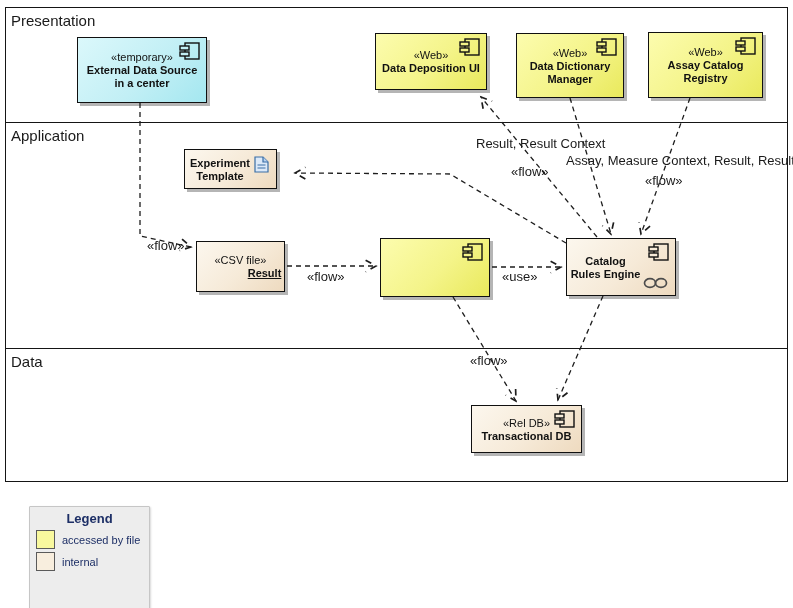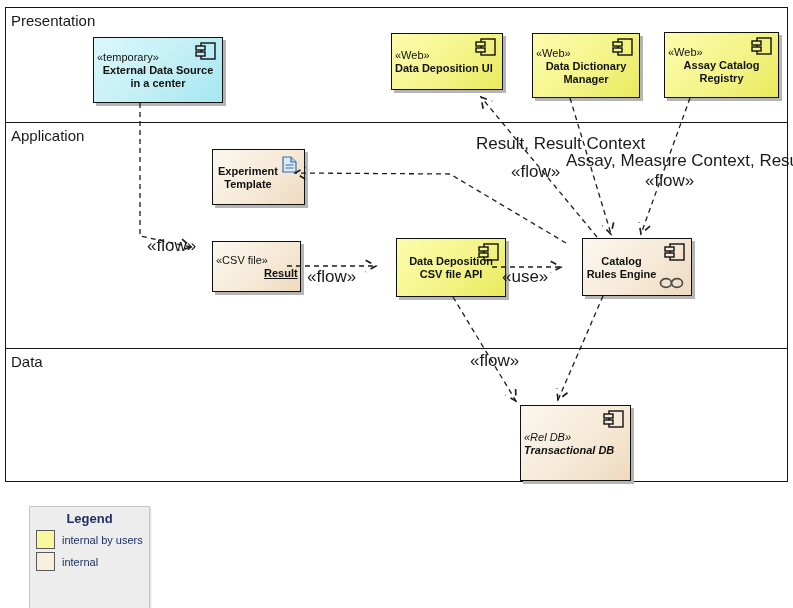--- a/index.html
+++ b/index.html
@@ -23,42 +23,41 @@
     position: absolute; top: 4px; left: 5px;
     font-size: 15px; color: #1a1a1a;
   }
 
   
   .node {
     position: absolute;
     border: 1px solid #101010;
     box-shadow: 3px 3px 0 #b5b5b5;
     display: flex; flex-direction: column;
-    align-items: flex-start; justify-content: center;
+    align-items: center; justify-content: center;
     text-align: center;
     font-size: 11px; line-height: 13px;
     z-index: 3;
     padding: 4px 3px 3px 3px;
-    margin-left: 16px;
   }
   .node .stereo { font-weight: normal; color: #111; }
   .node .name  { font-weight: bold; color: #111; }
   .node .name.u { text-decoration: underline; padding-left: 48px; }
   .yellow { background: linear-gradient(135deg, #fcfcae 0%, #f4f489 55%, #e9e95c 100%); }
   .cyan   { background: linear-gradient(135deg, #dbf8fb 0%, #c2eff5 55%, #a4e7f0 100%); }
   .beige  { background: linear-gradient(135deg, #fcf7ee 0%, #f6ead8 55%, #eedabf 100%); }
 
   .comp-icon { position: absolute; top: 4px; right: 5px; width: 22px; height: 18px; }
   .doc-icon  { position: absolute; top: 6px; right: 7px; width: 15px; height: 17px; }
   .link-icon { position: absolute; right: 7px; bottom: 6px; width: 25px; height: 12px; }
   .pad-icon-right { padding-right: 24px; }
 
   
   .clabel {
-    position: absolute; font-size: 17px; line-height: 12px;
+    position: absolute; font-size: 13px; line-height: 12px;
     color: #1a1a1a; white-space: nowrap; z-index: 6;
   }
 
   svg.wires { position: absolute; top: 0; left: 0; z-index: 4; pointer-events: none; }
   svg.wires path, svg.wires polyline {
     fill: none; stroke: #1d1d1d; stroke-width: 1.3;
     stroke-dasharray: 5 4;
     pointer-events: stroke;
   }
 
@@ -161,72 +160,71 @@
   <div class="node yellow" style="left:648px; top:32px; width:115px; height:66px;">
     <svg class="comp-icon" viewBox="0 0 22 18">
       <rect x="6" y="1" width="14" height="16" fill="none" stroke="#111" stroke-width="1.4"></rect>
       <rect x="1" y="4" width="9" height="4" fill="#f4f489" stroke="#111" stroke-width="1.4"></rect>
       <rect x="1" y="10" width="9" height="4" fill="#f4f489" stroke="#111" stroke-width="1.4"></rect>
     </svg>
     <div class="stereo">«Web»</div>
     <div class="name">Assay Catalog Registry</div>
   </div>
 
-  <div class="node beige pad-icon-right" style="left:196px; top:149px; width:93px; height:56px;">
+  <div class="node beige pad-icon-right" style="left:184px; top:149px; width:93px; height:40px;">
     <svg class="doc-icon" viewBox="0 0 15 17">
       <path d="M1,1 h8 l5,5 v10 h-13 z" fill="#dce9f8" stroke="#3a6ea5" stroke-width="1.2"></path>
       <path d="M9,1 v5 h5" fill="#b9d2f0" stroke="#3a6ea5" stroke-width="1.2"></path>
       <line x1="3.5" y1="9" x2="11.5" y2="9" stroke="#3a6ea5" stroke-width="1"></line>
       <line x1="3.5" y1="12" x2="11.5" y2="12" stroke="#3a6ea5" stroke-width="1"></line>
     </svg>
     <div class="name">Experiment Template</div>
   </div>
 
   <div class="node beige" style="left:196px; top:241px; width:89px; height:51px;">
     <div class="stereo">«CSV file»</div>
     <div class="name u">Result</div>
   </div>
 
   <div class="node yellow" style="left:380px; top:238px; width:110px; height:59px;">
     <svg class="comp-icon" viewBox="0 0 22 18">
       <rect x="6" y="1" width="14" height="16" fill="none" stroke="#111" stroke-width="1.4"></rect>
       <rect x="1" y="4" width="9" height="4" fill="#f4f489" stroke="#111" stroke-width="1.4"></rect>
       <rect x="1" y="10" width="9" height="4" fill="#f4f489" stroke="#111" stroke-width="1.4"></rect>
     </svg>
-    <div class="name">Data Deposition CSV file API</div>
   </div>
 
   <div class="node beige" style="left:566px; top:238px; width:110px; height:58px; padding-right:34px;">
     <svg class="comp-icon" viewBox="0 0 22 18">
       <rect x="6" y="1" width="14" height="16" fill="none" stroke="#111" stroke-width="1.4"></rect>
       <rect x="1" y="4" width="9" height="4" fill="#f6ead8" stroke="#111" stroke-width="1.4"></rect>
       <rect x="1" y="10" width="9" height="4" fill="#f6ead8" stroke="#111" stroke-width="1.4"></rect>
     </svg>
     <svg class="link-icon" viewBox="0 0 25 12">
       <ellipse cx="7" cy="6" rx="5.5" ry="4.3" fill="none" stroke="#4c4c4c" stroke-width="1.7"></ellipse>
       <ellipse cx="18" cy="6" rx="5.5" ry="4.3" fill="none" stroke="#4c4c4c" stroke-width="1.7"></ellipse>
     </svg>
     <div class="name">Catalog Rules Engine</div>
   </div>
 
-  <div class="node beige" style="left:504px; top:405px; width:111px; height:76px;font-style:italic;">
+  <div class="node beige" style="left:471px; top:405px; width:111px; height:48px;">
     <svg class="comp-icon" viewBox="0 0 22 18">
       <rect x="6" y="1" width="14" height="16" fill="none" stroke="#111" stroke-width="1.4"></rect>
       <rect x="1" y="4" width="9" height="4" fill="#f6ead8" stroke="#111" stroke-width="1.4"></rect>
       <rect x="1" y="10" width="9" height="4" fill="#f6ead8" stroke="#111" stroke-width="1.4"></rect>
     </svg>
     <div class="stereo">«Rel DB»</div>
     <div class="name">Transactional DB</div>
   </div>
 
   <div class="legend">
     <div class="legend-title">Legend</div>
     <div class="legend-row">
       <div class="legend-sw sw-yellow"></div>
-      <div class="legend-label">internal by users</div>
+      <div class="legend-label">accessed by file</div>
     </div>
     <div class="legend-row">
       <div class="legend-sw sw-beige"></div>
       <div class="legend-label">internal</div>
     </div>
   </div>
 
 </div>
 
 </body></html>

